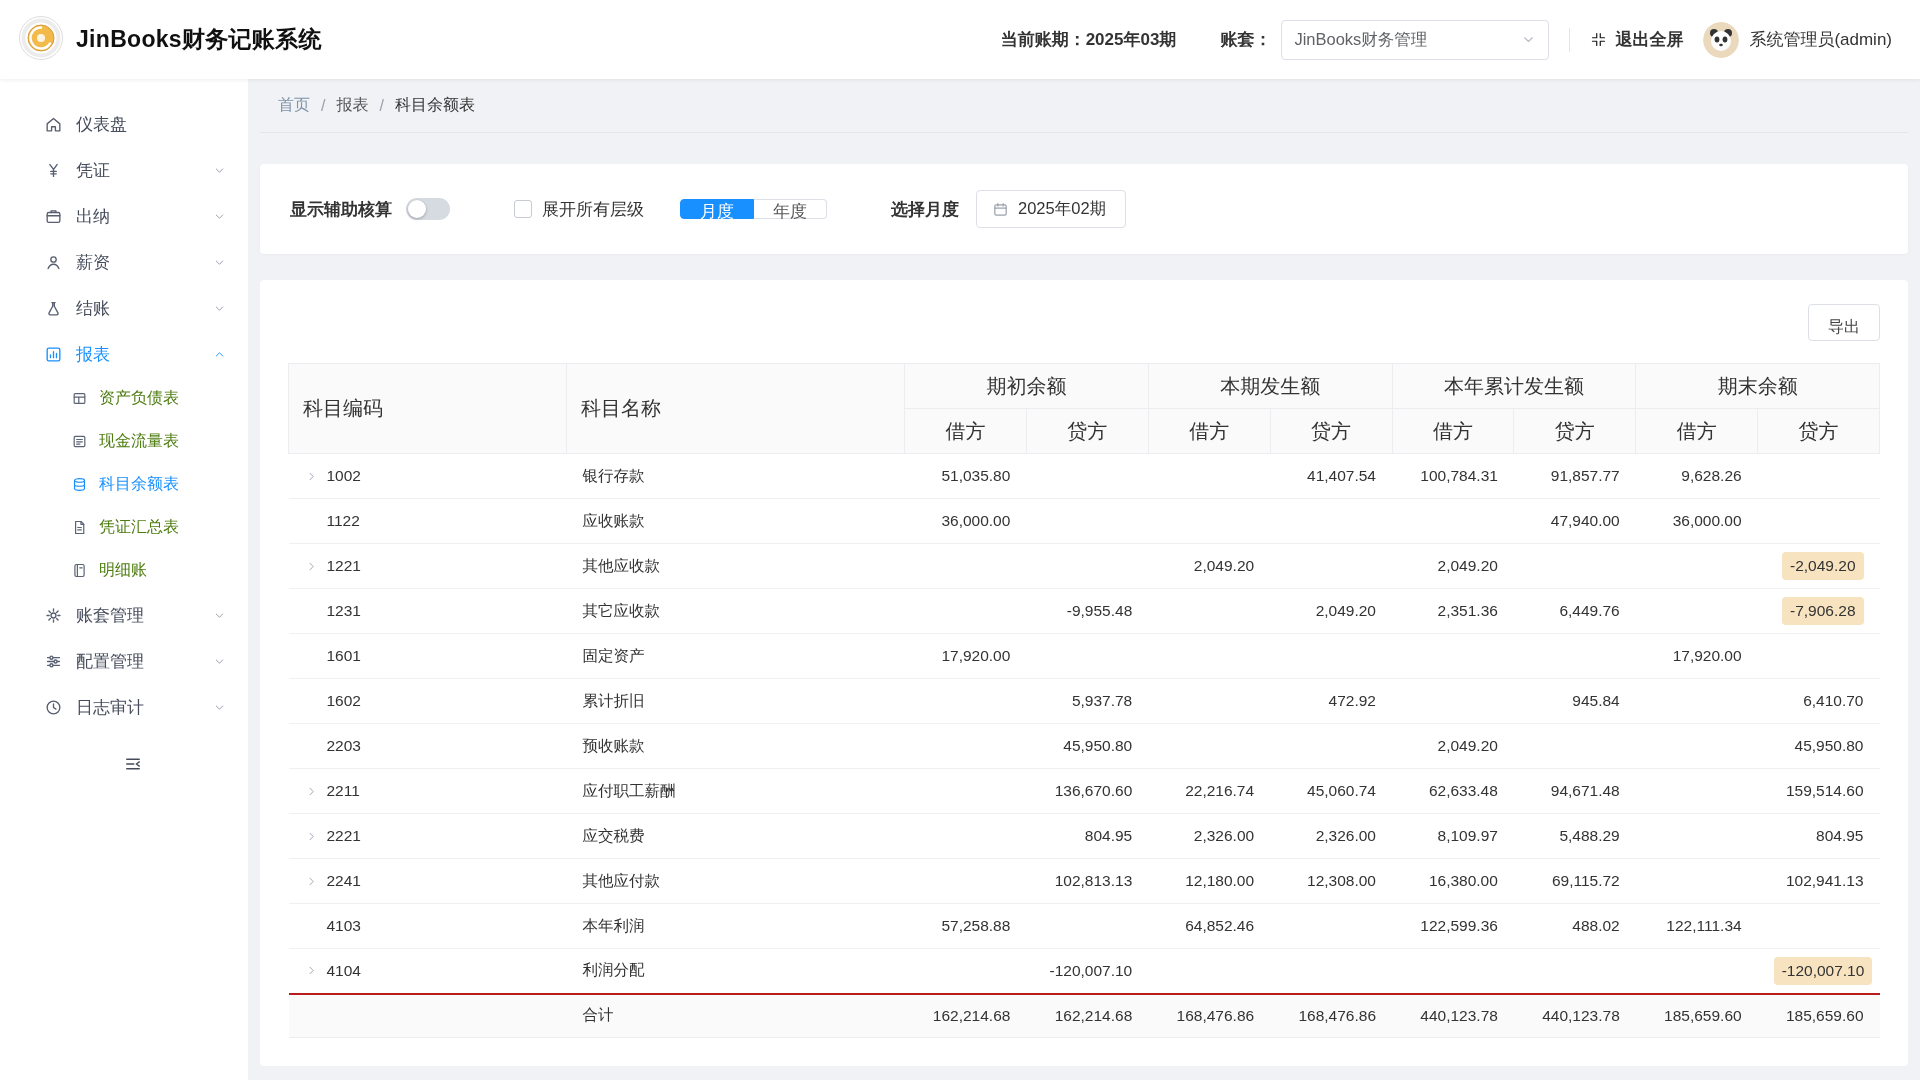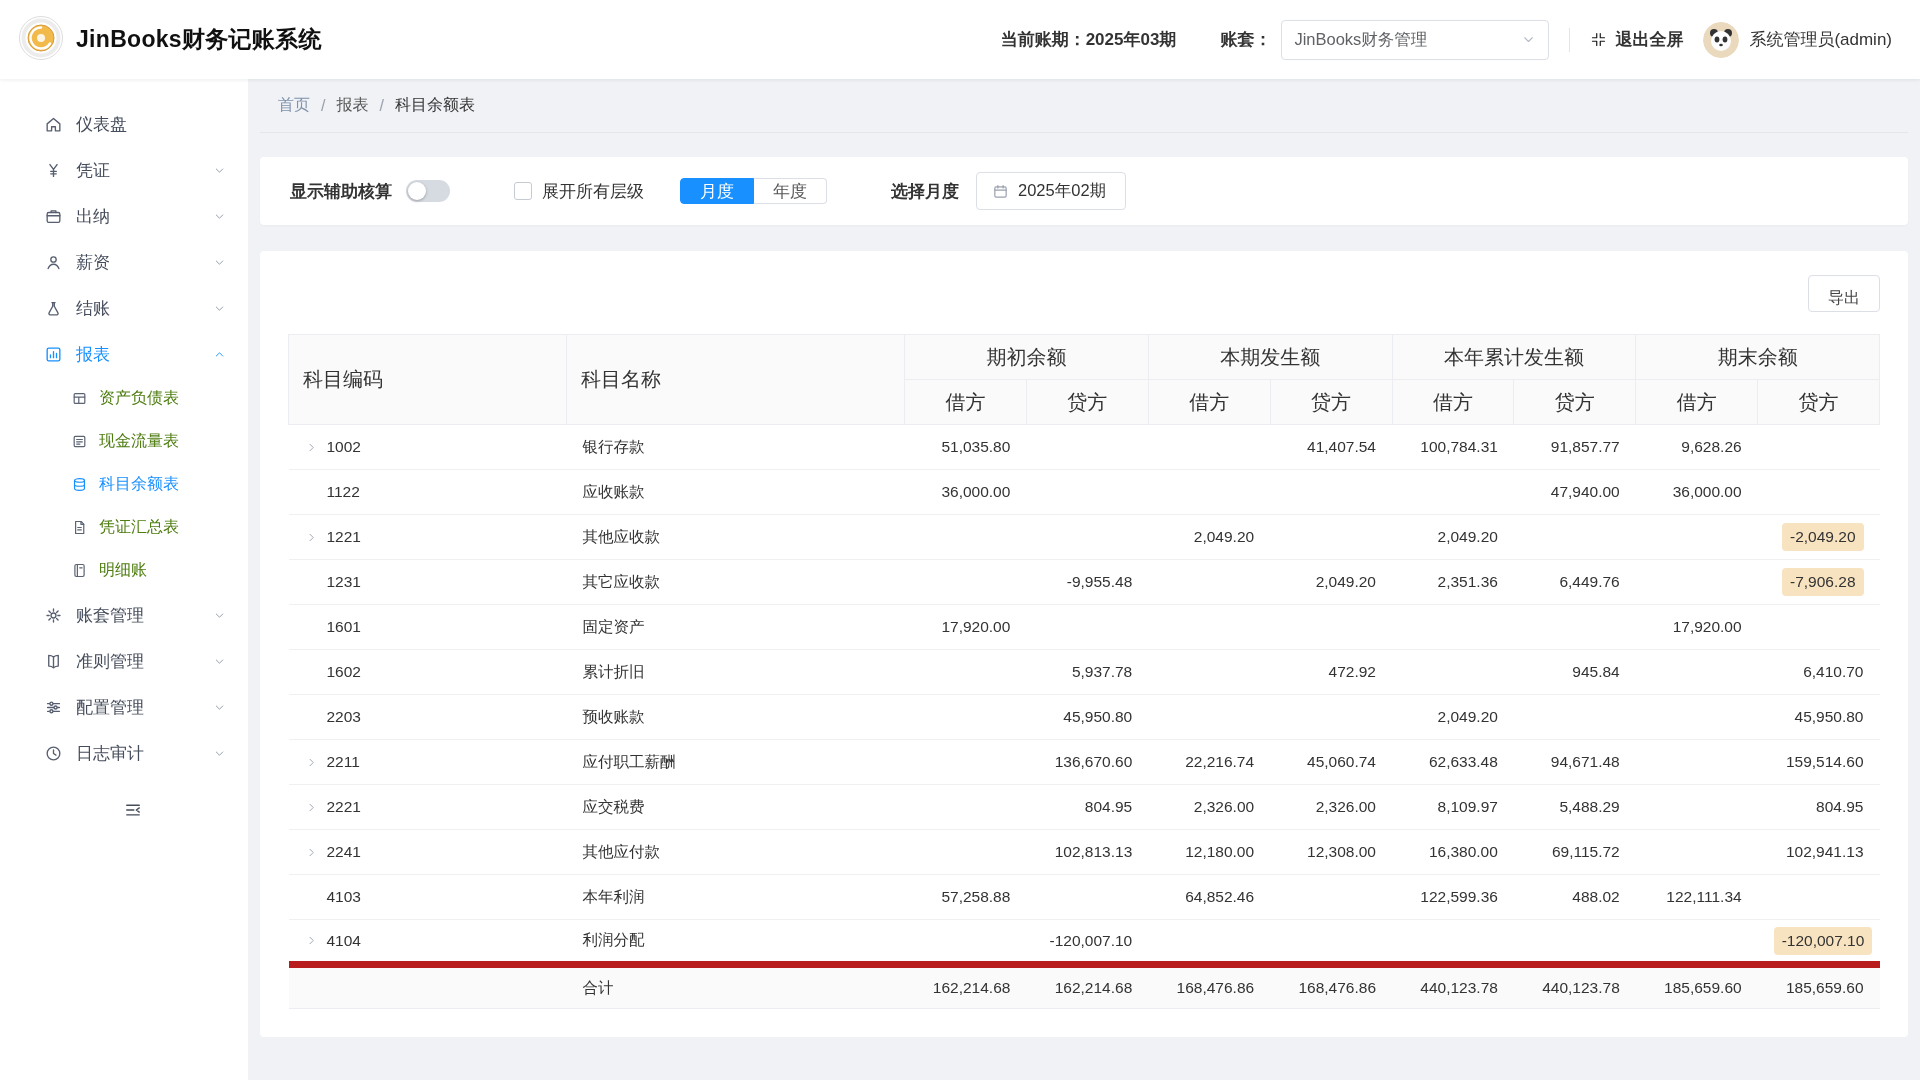--- a/index.html
+++ b/index.html
@@ -66,38 +66,38 @@
   .breadcrumb {
     height: 54px; display: flex; align-items: center; gap: 11px;
     padding: 0 18px; font-size: 16px; border-bottom: 1px solid #e4e6ea;
   }
   .bc-link { color: #7f92ab; cursor: pointer; }
   .bc-sep { color: #9aa1ad; }
   .bc-mid { color: #555; }
   .bc-cur { color: #333; }
 
   .filter-card {
-    margin-top: 24px; background: #fff; border-radius: 4px;
-    padding: 15px 30px; display: flex; align-items: center;
+    margin-top: 31px; background: #fff; border-radius: 4px;
+    padding: 26px 30px; display: flex; align-items: center;
     box-shadow: 0 1px 2px rgba(0,0,0,.03);
   }
   .f-label { font-weight: 700; font-size: 17px; color: #333; }
   .toggle {
     width: 44px; height: 22px; background: #d6dae1; border-radius: 11px;
     position: relative; display: inline-block; margin-left: 14px; cursor: pointer;
   }
   .toggle .knob {
     position: absolute; left: 2px; top: 2px; width: 18px; height: 18px;
     background: #fff; border-radius: 50%; box-shadow: 0 1px 3px rgba(0,0,0,.28);
   }
   .f-check { margin-left: 64px; display: flex; align-items: center; gap: 10px; font-size: 17px; color: #333; }
   .checkbox { width: 18px; height: 18px; border: 1px solid #c6cad1; border-radius: 3px; background: #fff; cursor: pointer; }
   .segmented { margin-left: 36px; display: flex; }
   .seg {
-    height: 26px; padding: 0 19px; font-size: 17px; border: 1px solid #dcdfe6;
+    height: 20px; padding: 0 19px; font-size: 17px; border: 1px solid #dcdfe6;
     background: #fff; color: #555; cursor: pointer; font-family: inherit;
   }
   .seg:first-child { border-radius: 4px 0 0 4px; }
   .seg:last-child { border-radius: 0 4px 4px 0; border-left: none; }
   .seg.active { background: var(--accent, #1890ff); border-color: var(--accent, #1890ff); color: #fff; }
   .pick { margin-left: 64px; display: flex; align-items: center; gap: 17px; }
   .datebox {
     height: 38px; border: 1px solid #dcdfe6; border-radius: 4px; background: #fff;
     display: flex; align-items: center; gap: 9px; padding: 0 15px;
     font-size: 16.5px; color: #333; cursor: pointer; min-width: 150px;
@@ -117,21 +117,21 @@
     color: #333; height: 45px; padding: 0 14px; font-size: 20px;
   }
   thead th.left { text-align: left; }
   thead th.center { text-align: center; }
   tbody td { border-bottom: 1px solid #f0f0f0; height: 45px; padding: 0 16px; color: #333; }
   td.num { text-align: right; }
   .code-wrap { display: flex; align-items: center; gap: 9px; }
   .row-chevron { width: 13px; height: 13px; color: #9aa1ad; display: inline-flex; flex-shrink: 0; }
   .row-chevron svg { width: 100%; height: 100%; }
   tfoot td {
-    background: #fafafa; border-top: 7px solid #b91c1c; border-bottom: 1px solid #ebedf0;
+    background: #fafafa; border-top: 2px solid #b91c1c; border-bottom: 1px solid #ebedf0;
     height: 44px; padding: 0 16px; color: #333;
   }
   .pill {
     display: inline-block; background: var(--highlight, #f8e3c0);
     border-radius: 4px; padding: 5px 8px;
   }
 </style>
 </head>
 <body>
 
@@ -325,34 +325,20 @@
           <span class="mi-label">账套管理</span>
           <span class="ic chev ic-13">
             <svg viewBox="0 0 24 24" fill="none" stroke="currentColor" stroke-width="1.7" stroke-linecap="round" stroke-linejoin="round">
               <path d="M6 9.2l6 6 6-6"></path>
             </svg>
           </span>
         </div>
         <div class="menu-item">
           <span class="ic ">
             <svg viewBox="0 0 24 24" fill="none" stroke="currentColor" stroke-width="1.7" stroke-linecap="round" stroke-linejoin="round">
-              <path d="M12 6.2C10.4 4.9 8.4 4.2 6 4.2v13.6c2.4 0 4.4.7 6 2 1.6-1.3 3.6-2 6-2V4.2c-2.4 0-4.4.7-6 2z"></path>
-              <path d="M12 6.2v13.6"></path>
-            </svg>
-          </span>
-          <span class="mi-label">准则管理</span>
-          <span class="ic chev ic-13">
-            <svg viewBox="0 0 24 24" fill="none" stroke="currentColor" stroke-width="1.7" stroke-linecap="round" stroke-linejoin="round">
-              <path d="M6 9.2l6 6 6-6"></path>
-            </svg>
-          </span>
-        </div>
-        <div class="menu-item">
-          <span class="ic ">
-            <svg viewBox="0 0 24 24" fill="none" stroke="currentColor" stroke-width="1.7" stroke-linecap="round" stroke-linejoin="round">
               <path d="M4.5 7.2h15M4.5 12h15M4.5 16.8h15"></path>
               <circle cx="9.4" cy="7.2" r="1.9" fill="#fff"></circle>
               <circle cx="14.6" cy="12" r="1.9" fill="#fff"></circle>
               <circle cx="9.4" cy="16.8" r="1.9" fill="#fff"></circle>
             </svg>
           </span>
           <span class="mi-label">配置管理</span>
           <span class="ic chev ic-13">
             <svg viewBox="0 0 24 24" fill="none" stroke="currentColor" stroke-width="1.7" stroke-linecap="round" stroke-linejoin="round">
               <path d="M6 9.2l6 6 6-6"></path>

